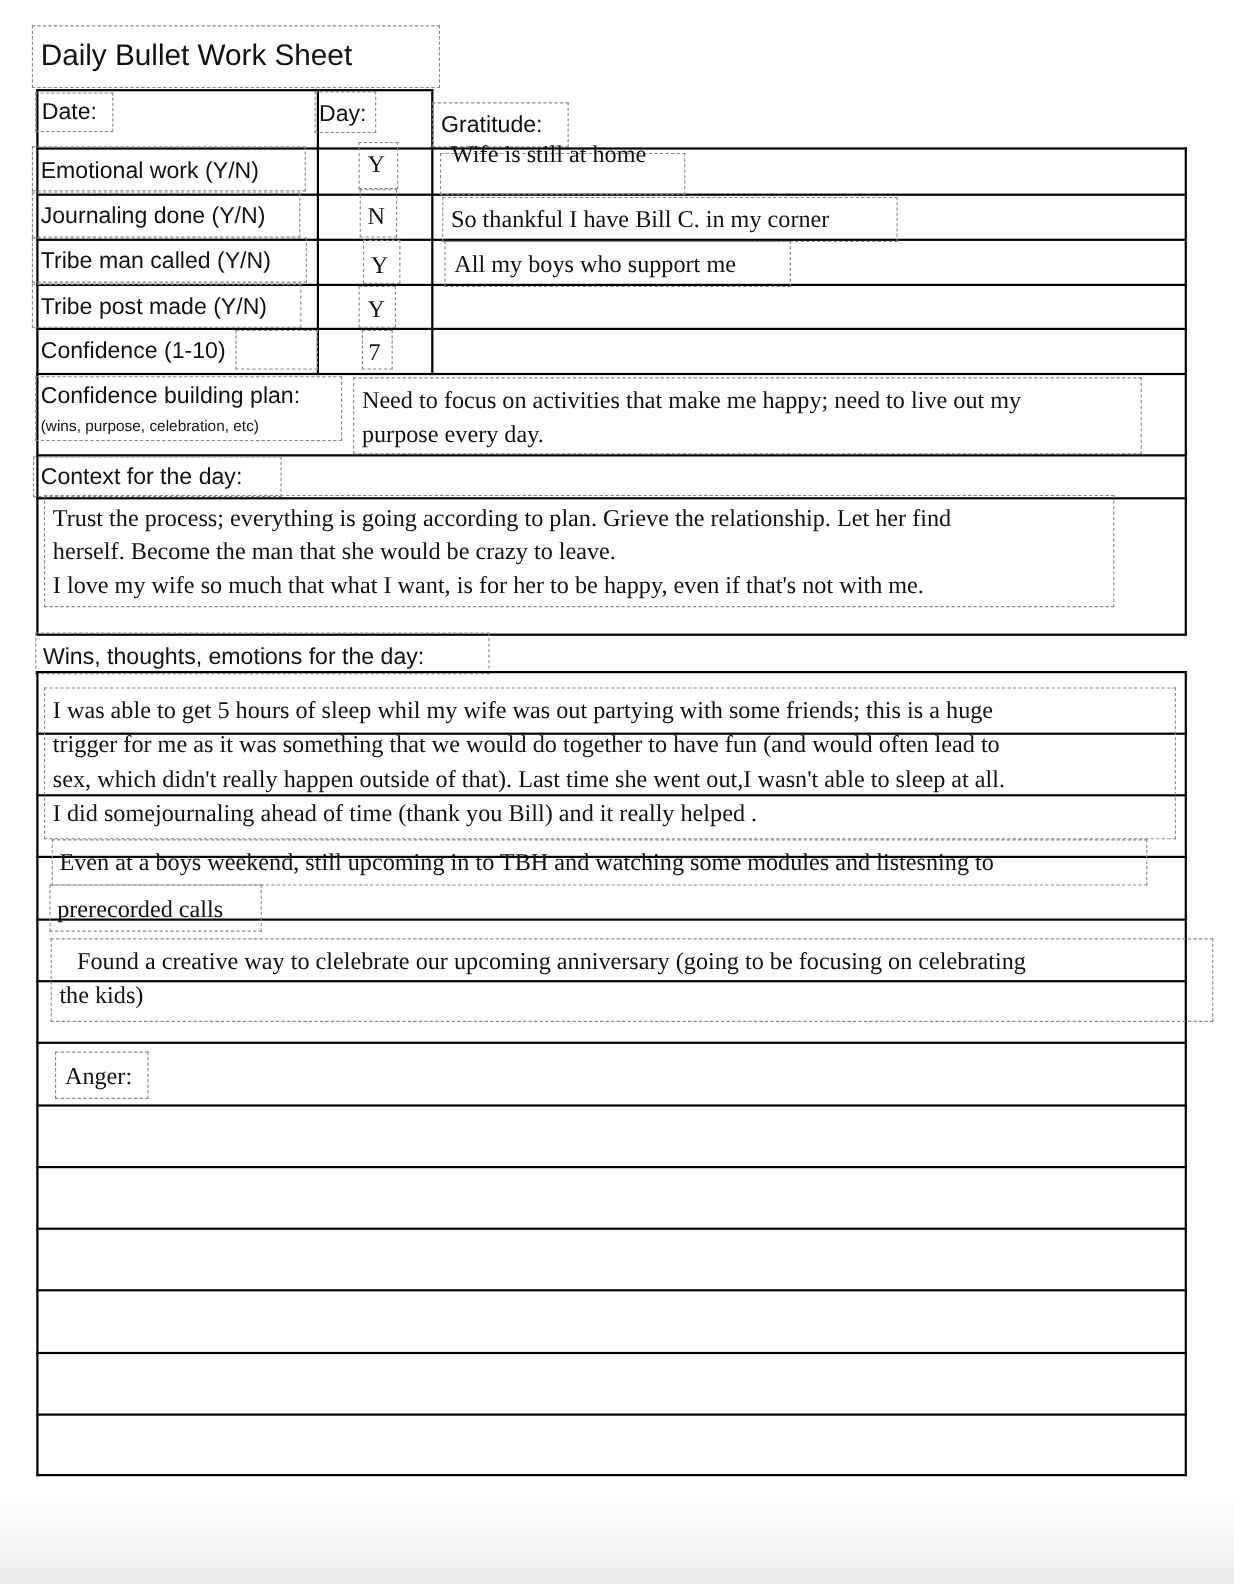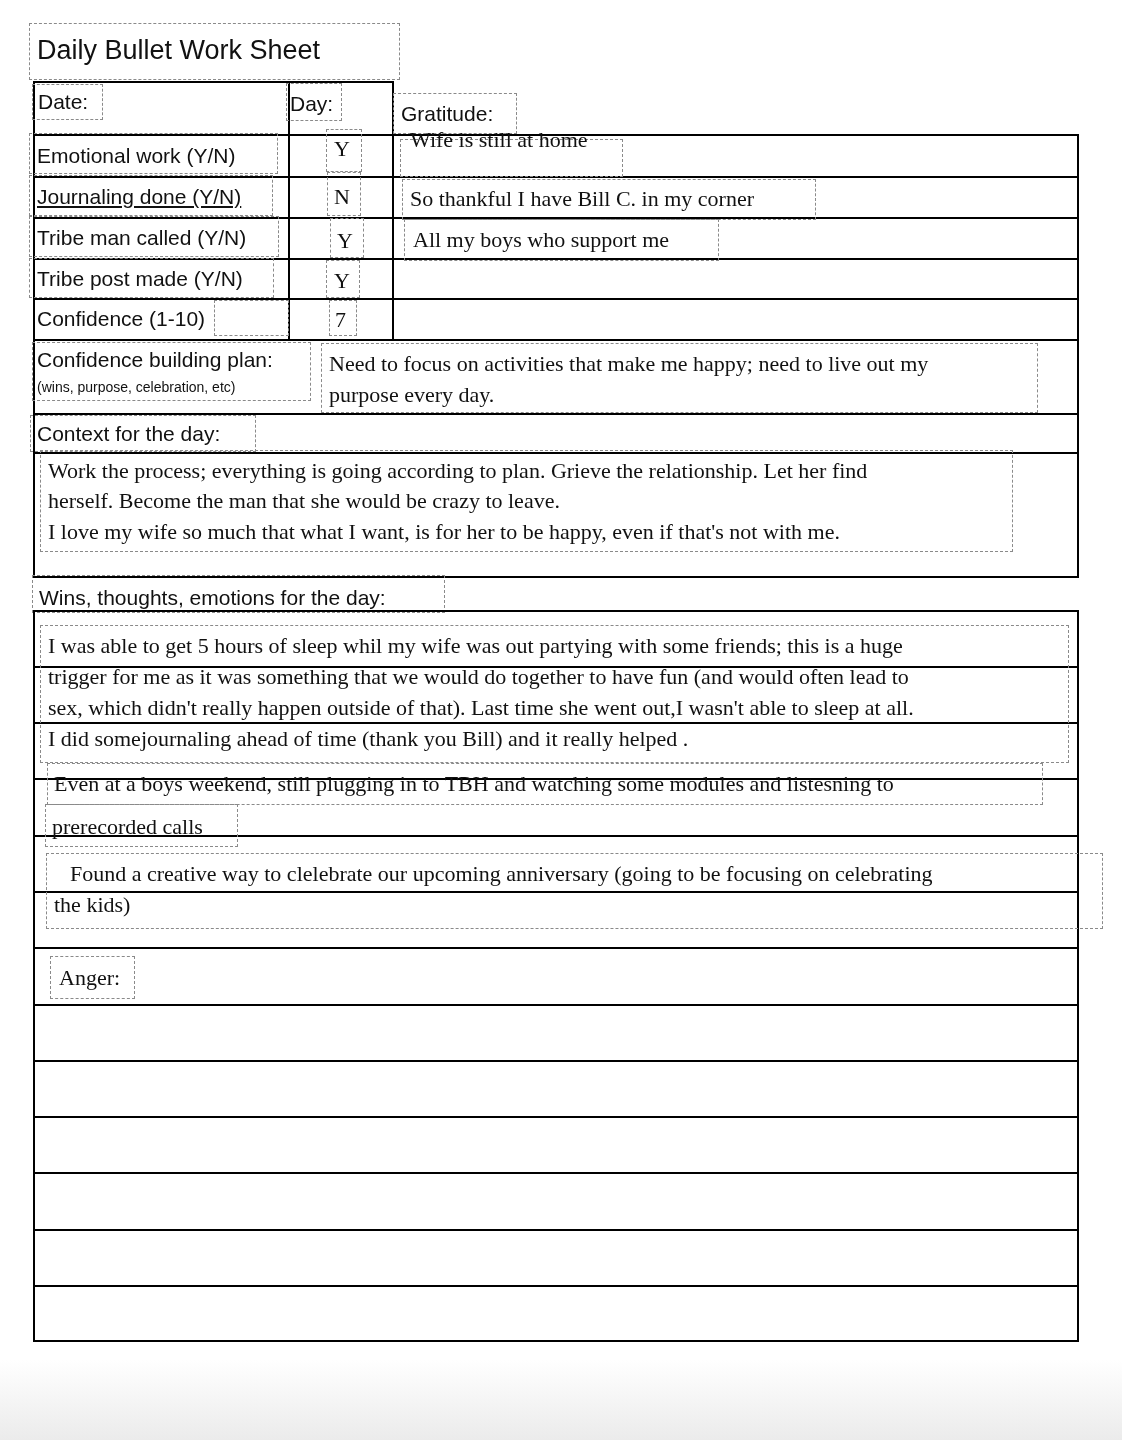--- a/index.html
+++ b/index.html
@@ -52,21 +52,21 @@
 <div class="hline" style="left:33px;top:298px;width:1046px;"></div>
 <div class="hline" style="left:33px;top:339px;width:1046px;"></div>
 <div class="vline" style="left:1077px;top:134px;height:443px;"></div>
 
 <div class="dash" style="left:29px;top:133px;width:249px;height:41px;"></div>
 <div class="lbl sans" style="left:37px;top:145px;">Emotional work  (Y/N)</div>
 <div class="dash" style="left:326px;top:129px;width:36px;height:43px;"></div>
 <div class="val serif" style="left:334px;top:138px;">Y</div>
 
 <div class="dash" style="left:29px;top:175px;width:244px;height:41px;"></div>
-<div class="lbl sans" style="left:37px;top:186px;text-decoration:underline;">Journaling done (Y/N)</div>
+<div class="lbl sans" style="left:37px;top:186px;">Journaling done (Y/N)</div>
 <div class="dash" style="left:327px;top:172px;width:34px;height:44px;"></div>
 <div class="val serif" style="left:334px;top:186px;">N</div>
 
 <div class="dash" style="left:29px;top:216px;width:250px;height:41px;"></div>
 <div class="lbl sans" style="left:37px;top:227px;">Tribe man called (Y/N)</div>
 <div class="dash" style="left:330px;top:218px;width:34px;height:40px;"></div>
 <div class="val serif" style="left:337px;top:230px;">Y</div>
 
 <div class="dash" style="left:29px;top:258px;width:245px;height:40px;"></div>
 <div class="lbl sans" style="left:37px;top:268px;">Tribe post made (Y/N)</div>
@@ -93,21 +93,21 @@
 <div class="small sans" style="left:37px;top:380px;">(wins, purpose, celebration, etc)</div>
 <div class="dash" style="left:321px;top:343px;width:717px;height:70px;"></div>
 <div class="val serif" style="left:329px;top:353px;">Need to focus on activities that make me happy; need to live out my</div>
 <div class="val serif" style="left:329px;top:384px;">purpose every day.</div>
 
 <div class="hline" style="left:33px;top:413px;width:1046px;"></div>
 <div class="dash" style="left:30px;top:415px;width:226px;height:37px;"></div>
 <div class="lbl sans" style="left:37px;top:423px;">Context for the day:</div>
 <div class="hline" style="left:33px;top:452px;width:1046px;"></div>
 <div class="dash" style="left:40px;top:450px;width:973px;height:102px;"></div>
-<div class="val serif" style="left:48px;top:460px;">Work the process; everything is going according to plan. Grieve the relationship. Let her find</div>
+<div class="val serif" style="left:48px;top:460px;">Trust the process; everything is going according to plan. Grieve the relationship. Let her find</div>
 <div class="val serif" style="left:48px;top:490px;">herself. Become the man that she would be crazy to leave.</div>
 <div class="val serif" style="left:48px;top:521px;">I love my wife so much that what I want, is for her to be happy, even if that's not with me.</div>
 <div class="hline" style="left:33px;top:576px;width:1046px;"></div>
 
 <div class="dash" style="left:32px;top:575px;width:413px;height:38px;"></div>
 <div class="lbl sans" style="left:39px;top:587px;">Wins, thoughts, emotions for the day:</div>
 
 <div class="hline" style="left:33px;top:610px;width:1046px;"></div>
 <div class="vline" style="left:33px;top:610px;height:732px;"></div>
 <div class="vline" style="left:1077px;top:610px;height:732px;"></div>
@@ -126,21 +126,21 @@
 <div class="hline" style="left:33px;top:1340px;width:1046px;"></div>
 
 <div class="dash" style="left:40px;top:625px;width:1029px;height:138px;"></div>
 <div class="val serif" style="left:48px;top:635px;">I was able to get 5 hours of sleep whil my wife was out partying with some friends; this is a huge</div>
 <div class="val serif" style="left:48px;top:666px;">trigger for me as it was something that we would do together to have fun (and would often lead to</div>
 <div class="val serif" style="left:48px;top:697px;">sex, which didn't really happen outside of that). Last time she went out,I wasn't able to sleep at all.</div>
 <div class="val serif" style="left:48px;top:728px;">I did somejournaling ahead of time (thank you Bill) and it really helped .</div>
 
 <div class="dash" style="left:47px;top:763px;width:996px;height:42px;"></div>
 <div class="dash" style="left:45px;top:804px;width:193px;height:43px;"></div>
-<div class="val serif" style="left:54px;top:773px;">Even at a boys weekend, still plugging in to TBH and watching some modules and listesning to</div>
+<div class="val serif" style="left:54px;top:773px;">Even at a boys weekend, still upcoming in to TBH and watching some modules and listesning to</div>
 <div class="val serif" style="left:52px;top:816px;">prerecorded calls</div>
 
 <div class="dash" style="left:46px;top:853px;width:1057px;height:76px;"></div>
 <div class="val serif" style="left:54px;top:863px;margin-left:16px;">Found a creative way to clelebrate our upcoming anniversary (going to be focusing on celebrating</div>
 <div class="val serif" style="left:54px;top:894px;">the kids)</div>
 
 <div class="dash" style="left:50px;top:956px;width:85px;height:43px;"></div>
 <div class="val serif" style="left:59px;top:967px;">Anger:</div>
 <div class="abs" style="left:40px;top:1008px;width:1030px;height:48px;"></div>
 <div class="abs" style="left:40px;top:1064px;width:1030px;height:48px;"></div>

